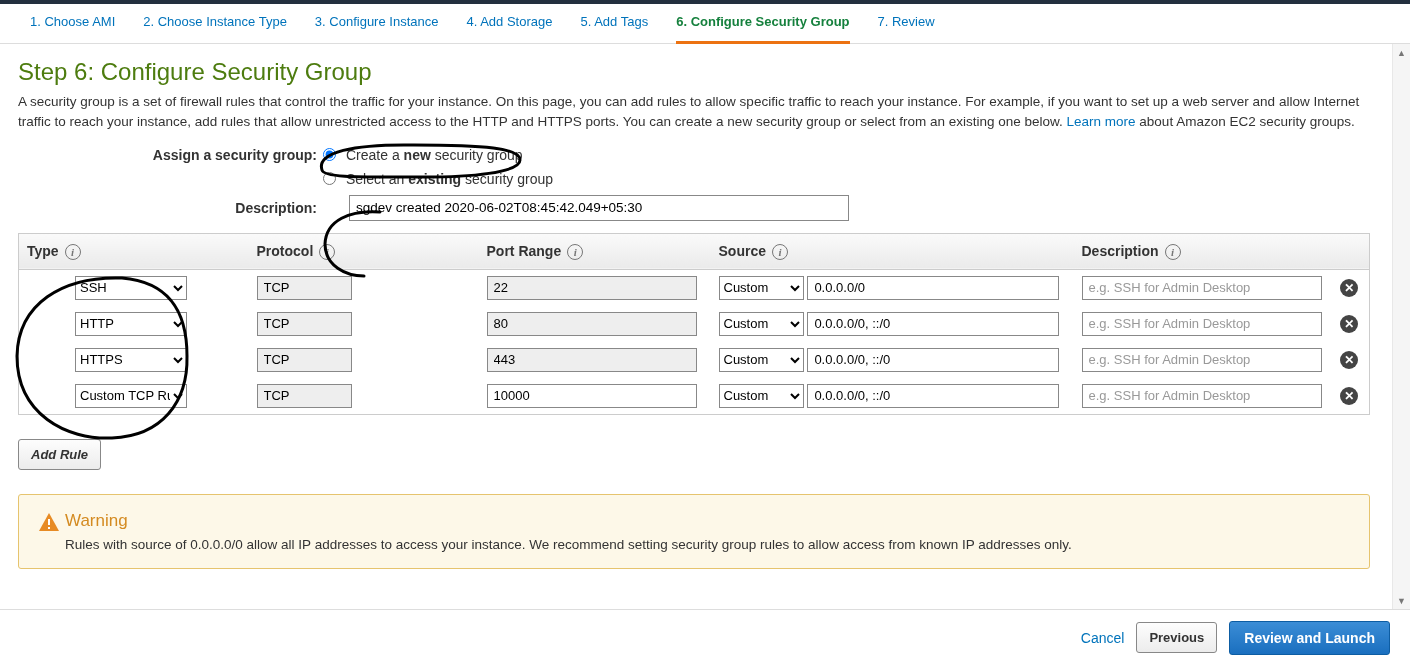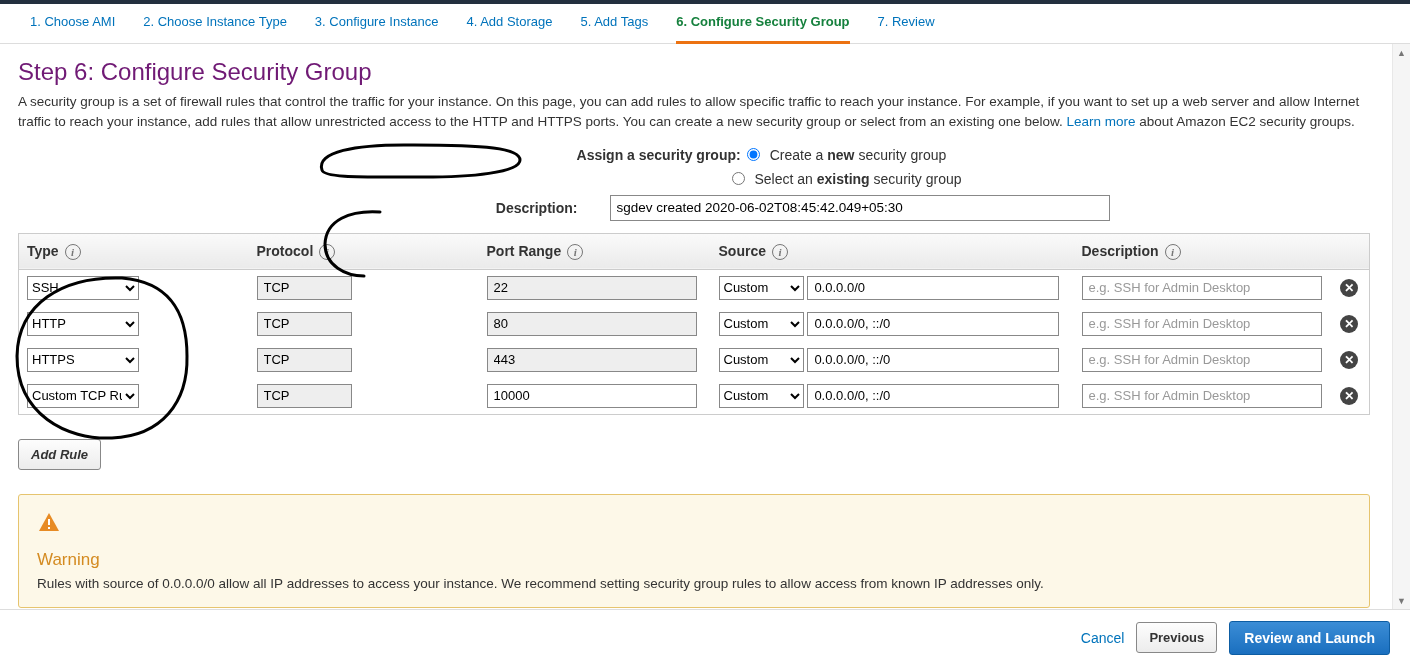--- a/index.html
+++ b/index.html
@@ -38,27 +38,27 @@
   top: 44px;
   left: 0;
   right: 22px;
   bottom: 56px;
   padding: 0 18px 0 18px;
   overflow-y: auto;
 }
 .content h2 {
   font-size: 24px;
   font-weight: normal;
-  color: #701a75;
+  color: #4d7c0f;
   margin: 14px 0 6px 0;
 }
 .desc { font-size: 13.5px; color: #333; line-height: 1.5; }
 .desc a { color: #0073bb; text-decoration: none; }
 .form-rows { margin-top: 14px; }
-.form-row { display: flex; align-items: center; margin-bottom: 8px; justify-content: center; }
+.form-row { display: flex; align-items: center; margin-bottom: 8px; }
 .form-row .lbl { width: 305px; text-align: right; font-weight: bold; font-size: 14px; padding-right: 6px; }
 .form-row .val { display: flex; align-items: center; gap: 6px; }
 .form-row input[type="text"] { height: 26px; padding: 0 6px; font-size: 13.5px; border: 1px solid #888; width: 500px; }
 .form-row input[type="radio"] { margin-right: 4px; }
 .radio-lbl { font-size: 14px; }
 .radio-lbl b { font-weight: bold; }
 
 table.rules {
   width: 100%;
   border-collapse: collapse;
@@ -90,21 +90,21 @@
   padding: 0 6px;
   font-size: 13px;
   border: 1px solid #888;
 }
 .col-type { width: 230px; }
 .col-proto { width: 230px; }
 .col-port { width: 232px; }
 .col-source { width: 363px; }
 .col-desc { width: 255px; }
 .col-remove { width: 40px; text-align: center; }
-.sel-type { width: 112px; }
+.sel-type { width: 112px; margin-left: 48px; }
 .inp-proto { width: 95px; background: #eee; }
 .inp-port { width: 210px; background: #eee; }
 .inp-port.editable { background: #fff; }
 .sel-source { width: 85px; }
 .inp-source-cidr { width: 252px; }
 .inp-desc { width: 240px; }
 .inp-desc::placeholder { color: #999; }
 
 .info-icon {
   display: inline-flex;
@@ -145,23 +145,22 @@
   cursor: pointer;
 }
 .btn.add-rule { margin: 24px 0; font-style: italic; }
 
 .warning {
   border: 1px solid #e6c46e;
   background: #fdf8e8;
   border-radius: 3px;
   padding: 16px 18px;
   display: flex;
-  gap: 12px;
+  gap: 4px;
   margin-bottom: 5px;
-  flex-direction: column;
 }
 .warning .warn-icon svg { width: 24px; height: 24px; }
 .warning .warn-title { color: #d48b21; font-size: 17px; margin-bottom: 6px; }
 .warning .warn-text { font-size: 13.5px; color: #333; }
 
 .footer {
   position: absolute;
   bottom: 0; left: 0; right: 0;
   height: 56px;
   border-top: 1px solid #ddd;

